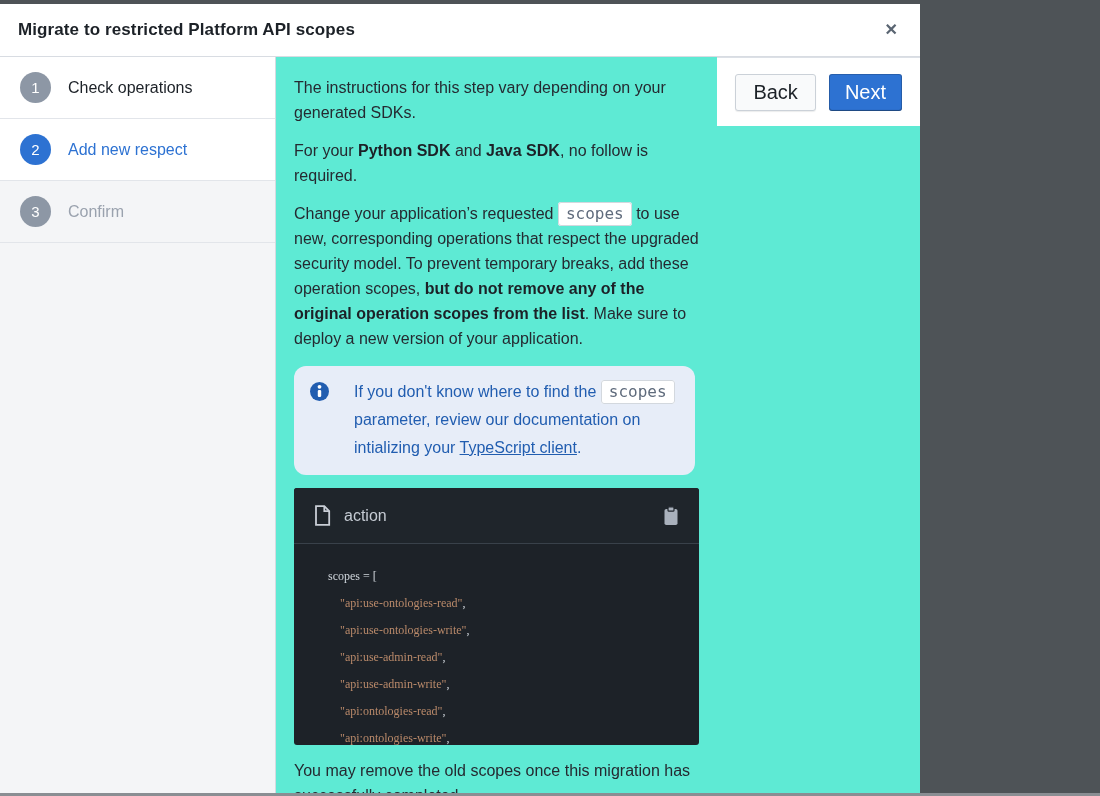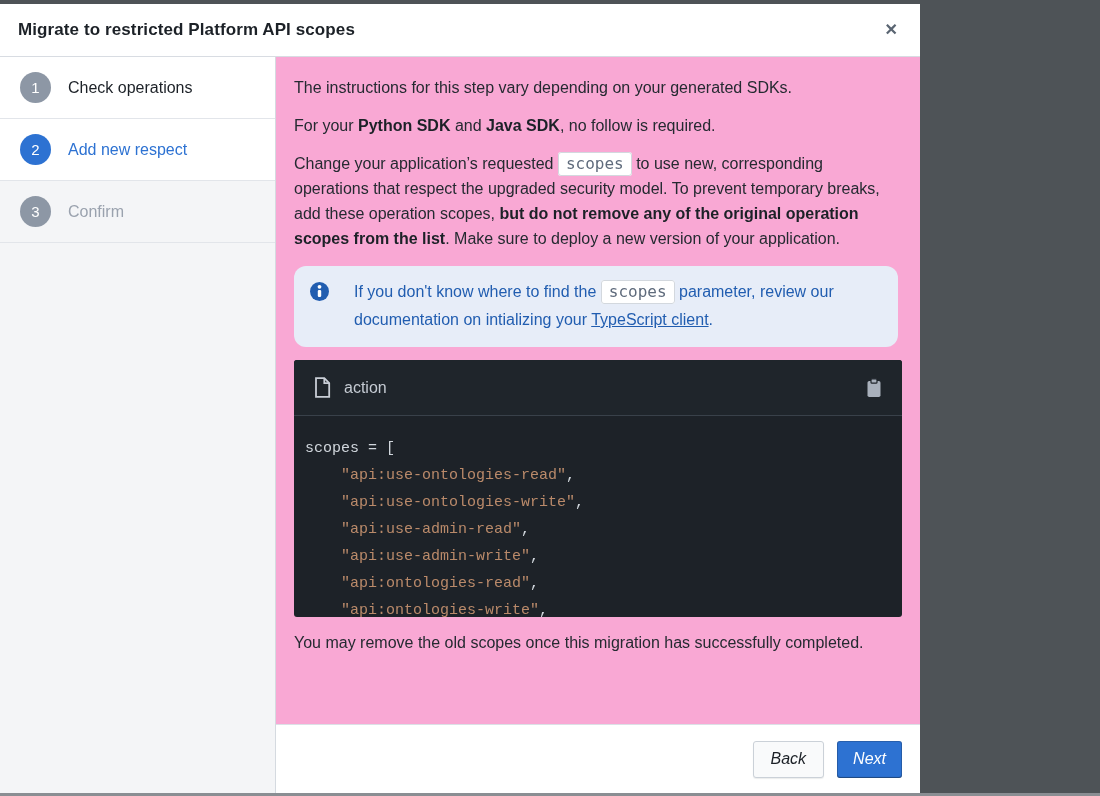--- a/index.html
+++ b/index.html
@@ -41,21 +41,21 @@
   .step-circle {
     width: 31px; height: 31px; border-radius: 50%; flex: none;
     background: #8D97A5; color: #FFFFFF; font-size: 15px;
     display: flex; align-items: center; justify-content: center;
   }
   .step.active .step-circle { background: #2D72D2; }
   .step-label { margin-left: 17px; font-size: 16px; color: #1C2127; }
   .step.active .step-label { color: #2D72D2; }
   .step.upcoming .step-label { color: #9AA2AE; }
   
-  .content-col { flex: 1; display: flex; flex-direction: column; background: #f9a8d4; min-width: 0; }
+  .content-col { flex: 1; display: flex; flex-direction: row; background: #5eead4; min-width: 0; }
   .content-scroll { flex: 1; padding: 5px 18px 0 18px; overflow: hidden; }
   .para { margin: 13px 0; font-size: 16px; line-height: 25px; color: #252A31; }
   .para b { font-weight: 700; color: #1C2127; }
   .inline-code {
     font-family: "DejaVu Sans Mono", monospace; font-size: 16px;
     background: #FFFFFF; border: 1px solid #D3D8DE; border-radius: 3px;
     padding: 1px 7px 2px 7px; color: #5F6B7C; white-space: nowrap;
   }
   
   .callout {
@@ -68,35 +68,35 @@
   .info-icon { position: absolute; left: 16px; top: 16px; width: 19px; height: 19px; }
   
   .code-block { margin: 13px 0 5px 0; border-radius: 3px; overflow: hidden; background: #1D2228; }
   .code-header {
     height: 56px; display: flex; align-items: center; padding: 0 20px;
     background: #1F252B; border-bottom: 1px solid #39414A;
   }
   .code-filename { margin-left: 13px; color: #C5CBD3; font-size: 16px; }
   .copy-button { margin-left: auto; cursor: pointer; display: flex; align-items: center; }
   .code-body {
-    height: 201px; overflow: hidden; padding: 19px 0 0 11px;
-    font-family: Liberation Mono, monospace; font-size: 15px; line-height: 27px;
+    height: 201px; overflow: hidden; padding: 19px 0 0 34px;
+    font-family: Liberation Serif, serif; font-size: 12px; line-height: 27px;
   }
   .code-line { white-space: pre; }
   .tok-plain { color: #D0D6DC; }
   .tok-string { color: #BA8A6A; }
   
   .dialog-footer {
     height: 69px; flex: none; background: #FFFFFF; border-top: 1px solid #DCE0E6;
     display: flex; align-items: center; justify-content: flex-end;
     padding: 0 18px; gap: 13px;
   }
   .btn {
-    height: 37px; border-radius: 3px; font-size: 16px;
-    font-family: "Liberation Sans", sans-serif; cursor: pointer; font-style: italic;
+    height: 37px; border-radius: 3px; font-size: 20px;
+    font-family: "Liberation Sans", sans-serif; cursor: pointer;
   }
   .btn-back {
     background: #F9FAFB; border: 1px solid #CBD1D8; color: #1C2127;
     padding: 0 17px; box-shadow: 0 1px 1px rgba(17,20,24,0.08);
   }
   .btn-next {
     background: #2D72D2; border: none; color: #FFFFFF; padding: 0 16px;
     box-shadow: inset 0 0 0 1px rgba(17,20,24,0.2), inset 0 -1px 1px rgba(17,20,24,0.3);
   }
 </style>

